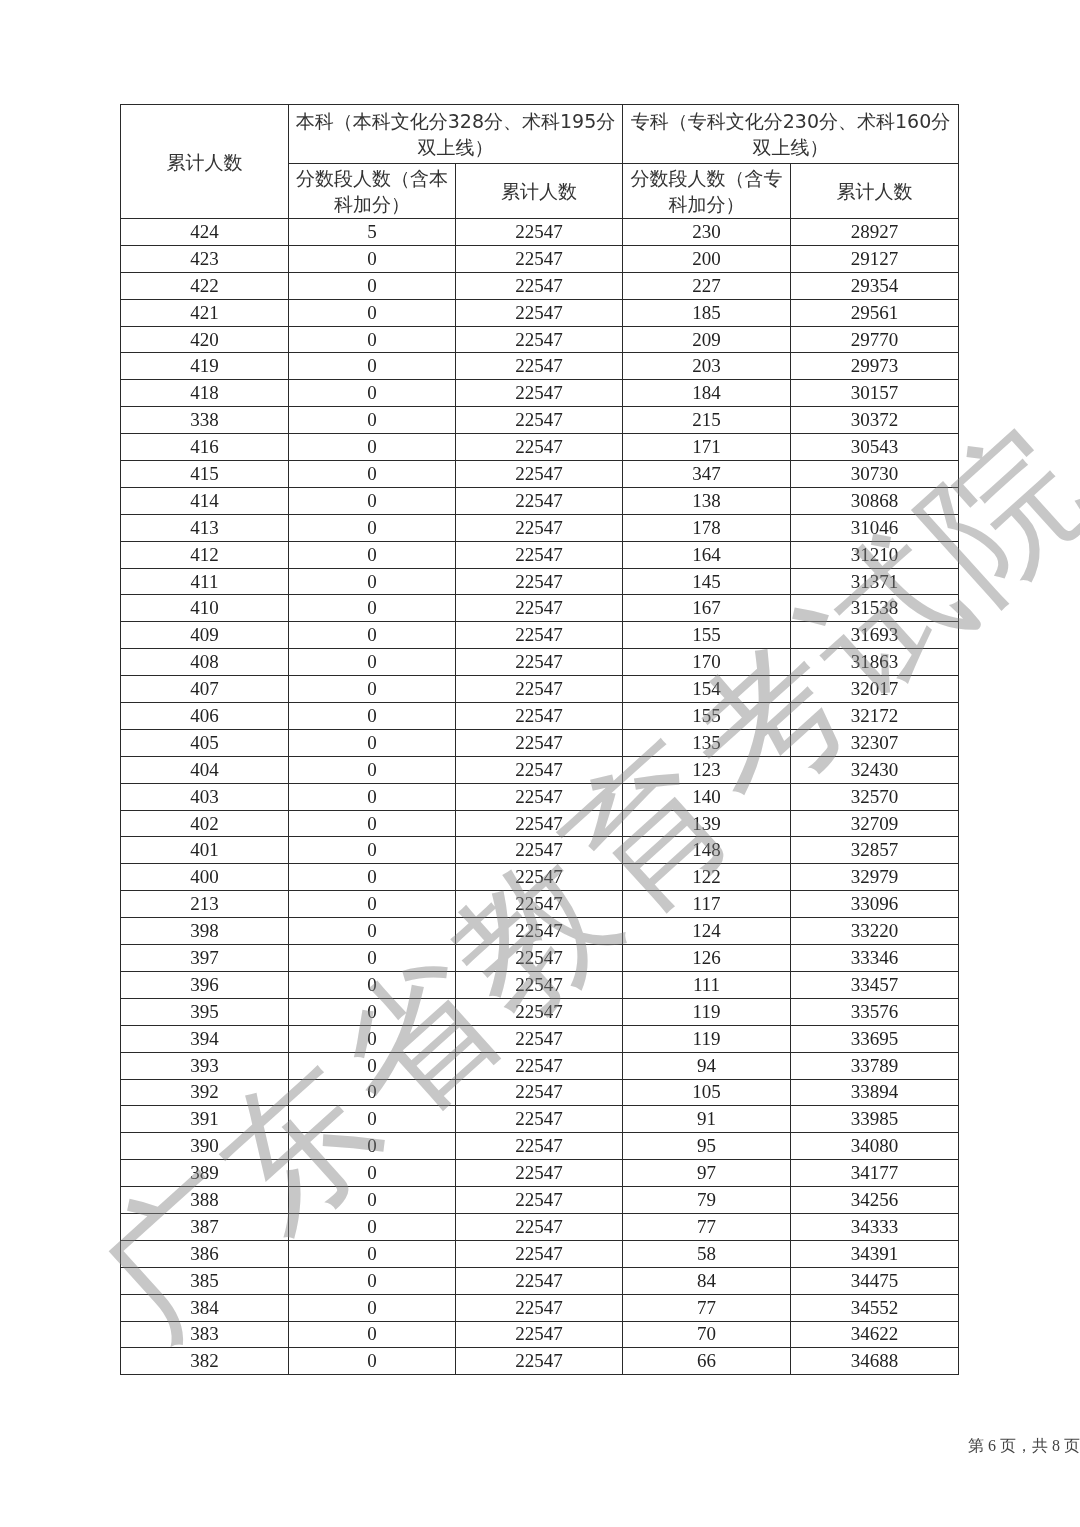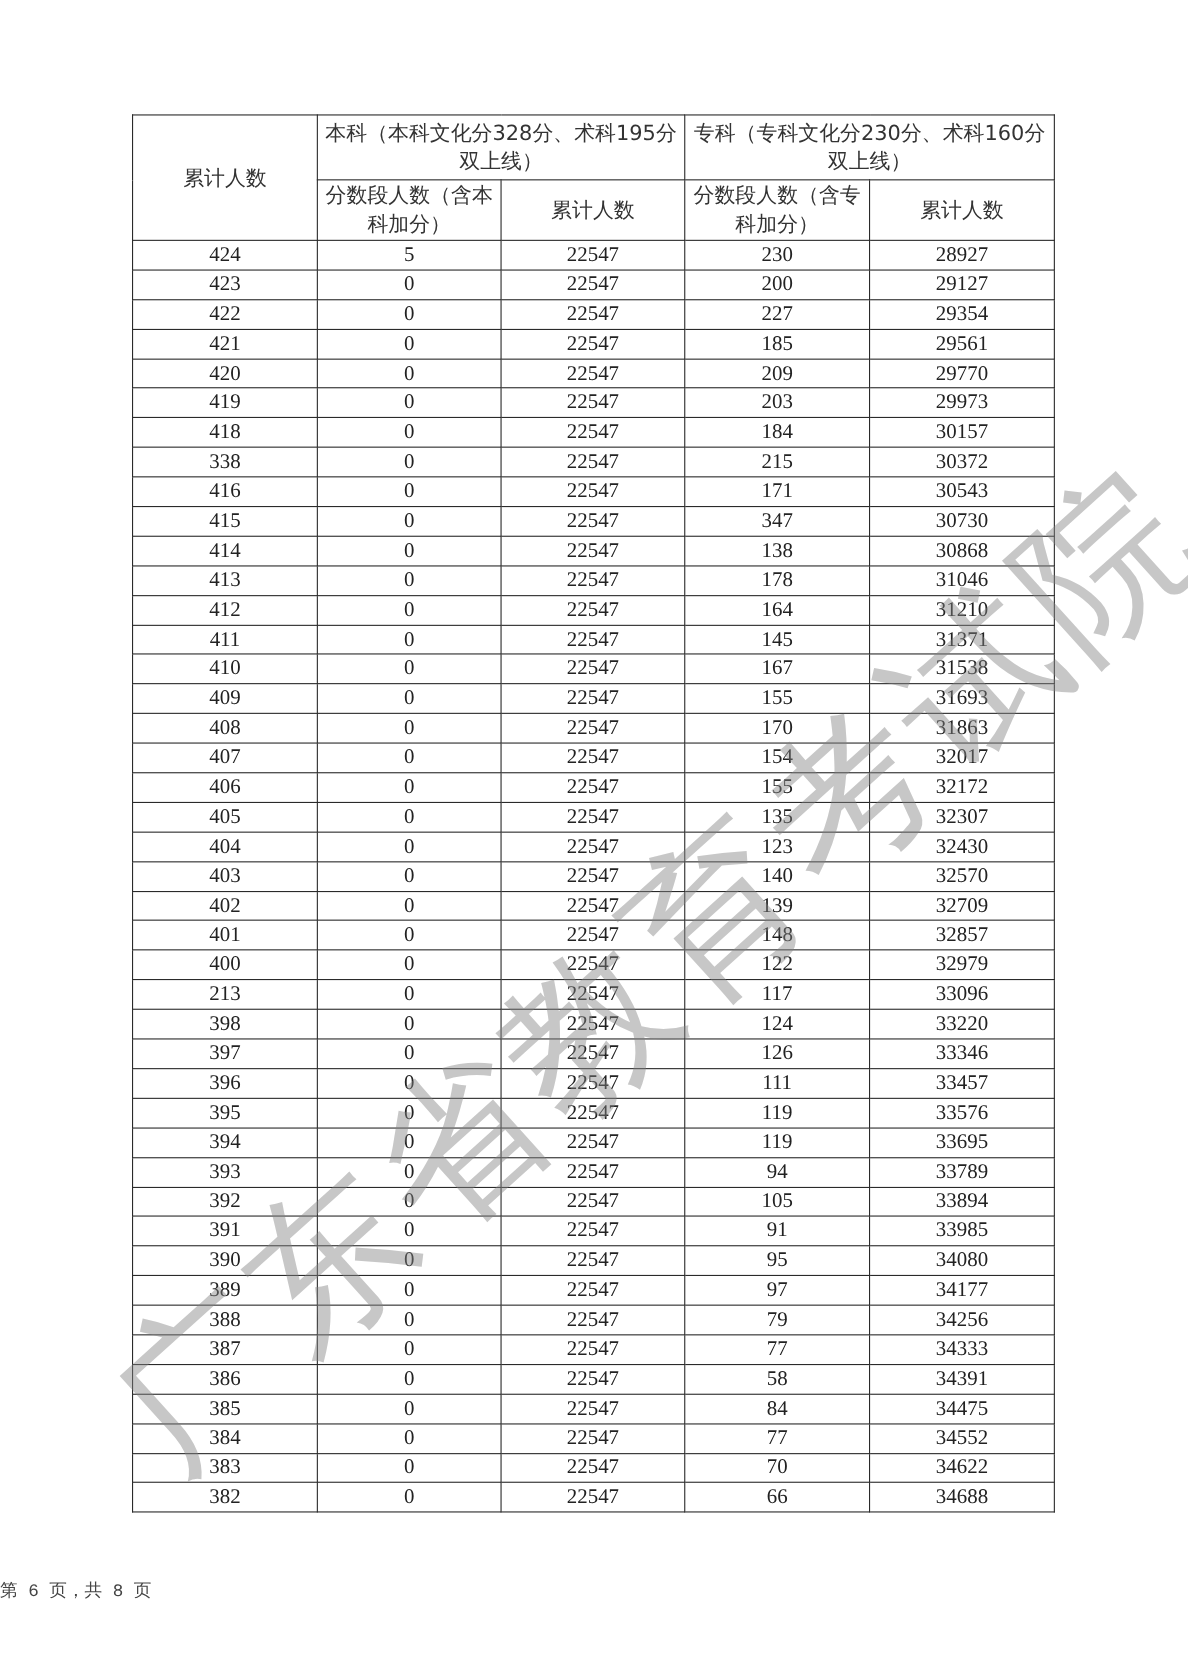--- a/index.html
+++ b/index.html
@@ -21,22 +21,22 @@
   }
   th.group { height: 58px; margin-top: 40px; }
   th.sub { height: 54px; }
   table.score td {
     height: 25.9px; font-size: 19px; line-height: 24px;
     font-family: "Liberation Serif", "DejaVu Serif", serif;
   }
   col.c0 { width: 168px; } col.c1 { width: 167px; } col.c2 { width: 167px; }
   col.c3 { width: 168px; } col.c4 { width: 168px; }
   .footer {
-    position: absolute; left: 0; width: 1080px; top: 1436px; text-align: left;
-    font-family: Liberation Mono, monospace; font-size: 16px; color: #444;
+    position: absolute; left: 0; width: 1080px; top: 1436px; text-align: right;
+    font-family: Liberation Serif, serif; font-size: 16px; color: #444;
   }
   .watermark {
     position: absolute; left: 60px; top: 700px; width: 1100px;
     transform: rotate(-42deg); transform-origin: left top;
     font-family: "DejaVu Serif", "Liberation Serif", serif;
     font-size: 150px; letter-spacing: 8px; color: rgba(130,130,130,0.45);
     pointer-events: none; white-space: nowrap; z-index: 5;
     top: 1230px; left: 60px;
   }
 </style>

